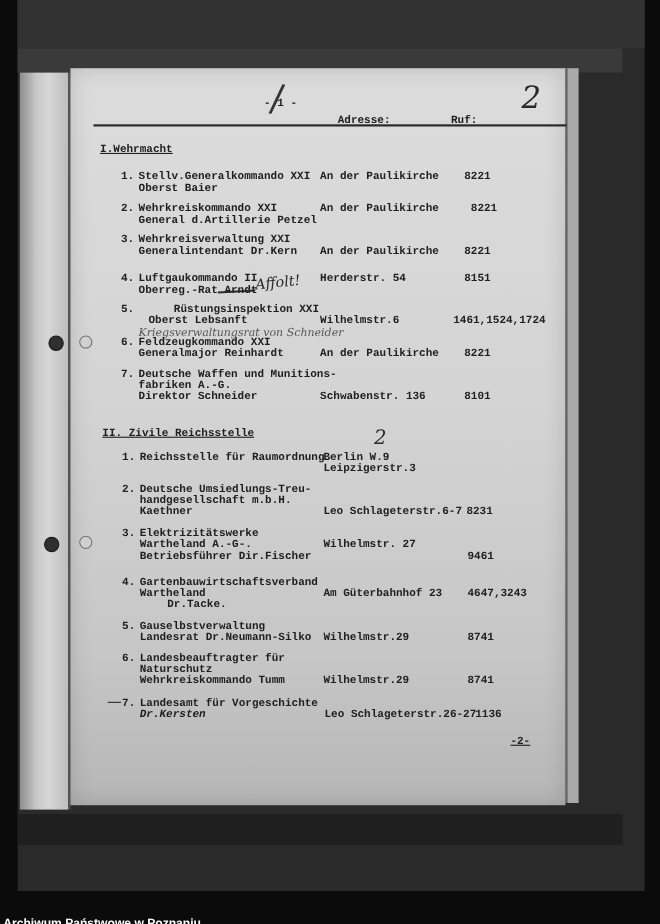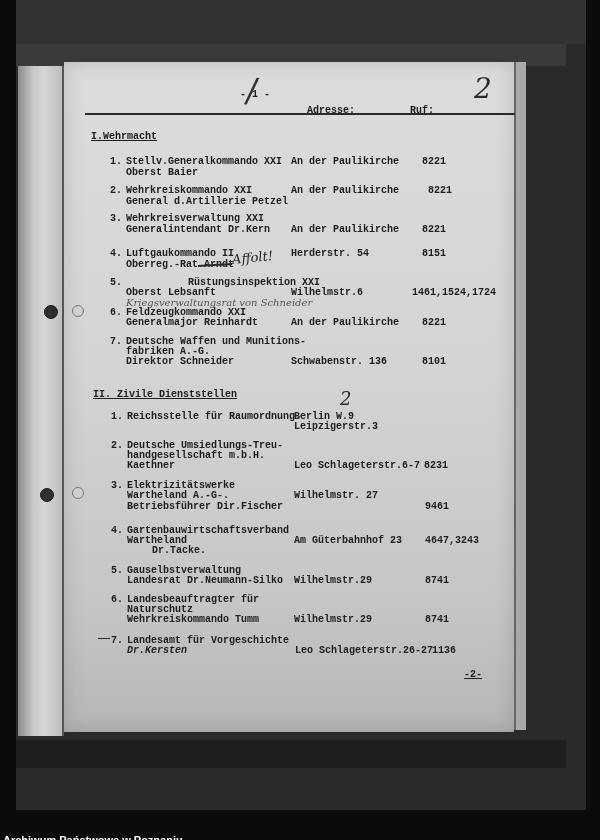--- a/index.html
+++ b/index.html
@@ -113,40 +113,40 @@
 
 <div class="typed" style="left:110px; top:249px;">4.</div>
 <div class="typed" style="left:126px; top:249px;">Luftgaukommando II</div>
 <div class="typed" style="left:126px; top:260px;">Oberreg.-Rat Arndt</div>
 <div class="rule" style="left:198px; top:264px; width:34px; height:1.5px; transform:rotate(-3deg);"></div>
 <div class="hand" style="left:232px; top:250px; font-size:13px; transform:rotate(-6deg);">Affolt!</div>
 <div class="typed" style="left:291px; top:249px;">Herderstr. 54</div>
 <div class="typed" style="left:422px; top:249px;">8151</div>
 
 <div class="typed" style="left:110px; top:278px;">5.</div>
-<div class="typed" style="left:140px; top:278px;padding-left:48px;">Rüstungsinspektion XXI</div>
-<div class="typed" style="left:126px; top:288px;">Oberst Lebsanft</div>
+<div class="typed" style="left:110px; top:278px;padding-left:48px;">Rüstungsinspektion XXI</div>
+<div class="typed" style="left:135px; top:288px;">Oberst Lebsanft</div>
 <div class="hand" style="left:126px; top:297px; font-size:10px; color:#555;">Kriegsverwaltungsrat von Schneider</div>
 <div class="typed" style="left:291px; top:288px;">Wilhelmstr.6</div>
 <div class="typed" style="left:412px; top:288px;">1461,1524,1724</div>
 
 <div class="typed" style="left:110px; top:308px;">6.</div>
 <div class="typed" style="left:126px; top:308px;">Feldzeugkommando XXI</div>
 <div class="typed" style="left:126px; top:318px;">Generalmajor Reinhardt</div>
 <div class="typed" style="left:291px; top:318px;">An der Paulikirche</div>
 <div class="typed" style="left:422px; top:318px;">8221</div>
 
 <div class="typed" style="left:110px; top:337px;">7.</div>
 <div class="typed" style="left:126px; top:337px;">Deutsche Waffen und Munitions-</div>
 <div class="typed" style="left:126px; top:347px;">fabriken A.-G.</div>
 <div class="typed" style="left:126px; top:357px;">Direktor Schneider</div>
 <div class="typed" style="left:291px; top:357px;">Schwabenstr. 136</div>
 <div class="typed" style="left:422px; top:357px;">8101</div>
 
-<div class="typed underline" style="left:93px; top:390px;">II. Zivile Dienststellen</div>
+<div class="typed underline" style="left:93px; top:390px;">II. Zivile Reichsstelle</div>
 
 <div class="typed" style="left:111px; top:412px;">1.</div>
 <div class="typed" style="left:127px; top:412px;">Reichsstelle für Raumordnung</div>
 <div class="typed" style="left:294px; top:412px;">Berlin W.9</div>
 <div class="hand" style="left:340px; top:388px; font-size:18px;">2</div>
 <div class="typed" style="left:294px; top:422px;">Leipzigerstr.3</div>
 
 <div class="typed" style="left:111px; top:441px;">2.</div>
 <div class="typed" style="left:127px; top:441px;">Deutsche Umsiedlungs-Treu-</div>
 <div class="typed" style="left:127px; top:451px;">handgesellschaft m.b.H.</div>

